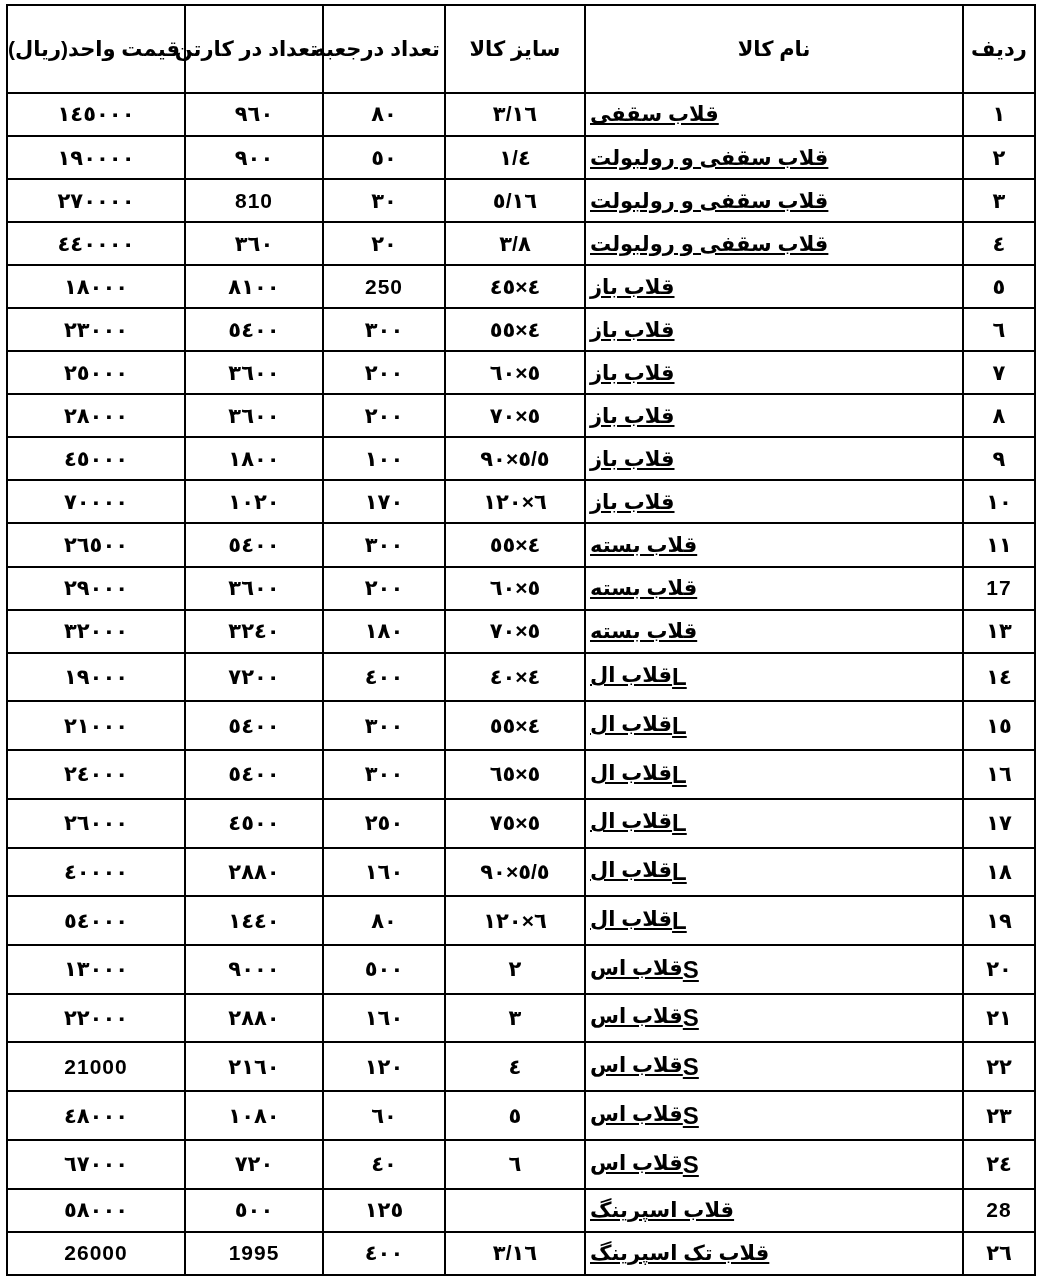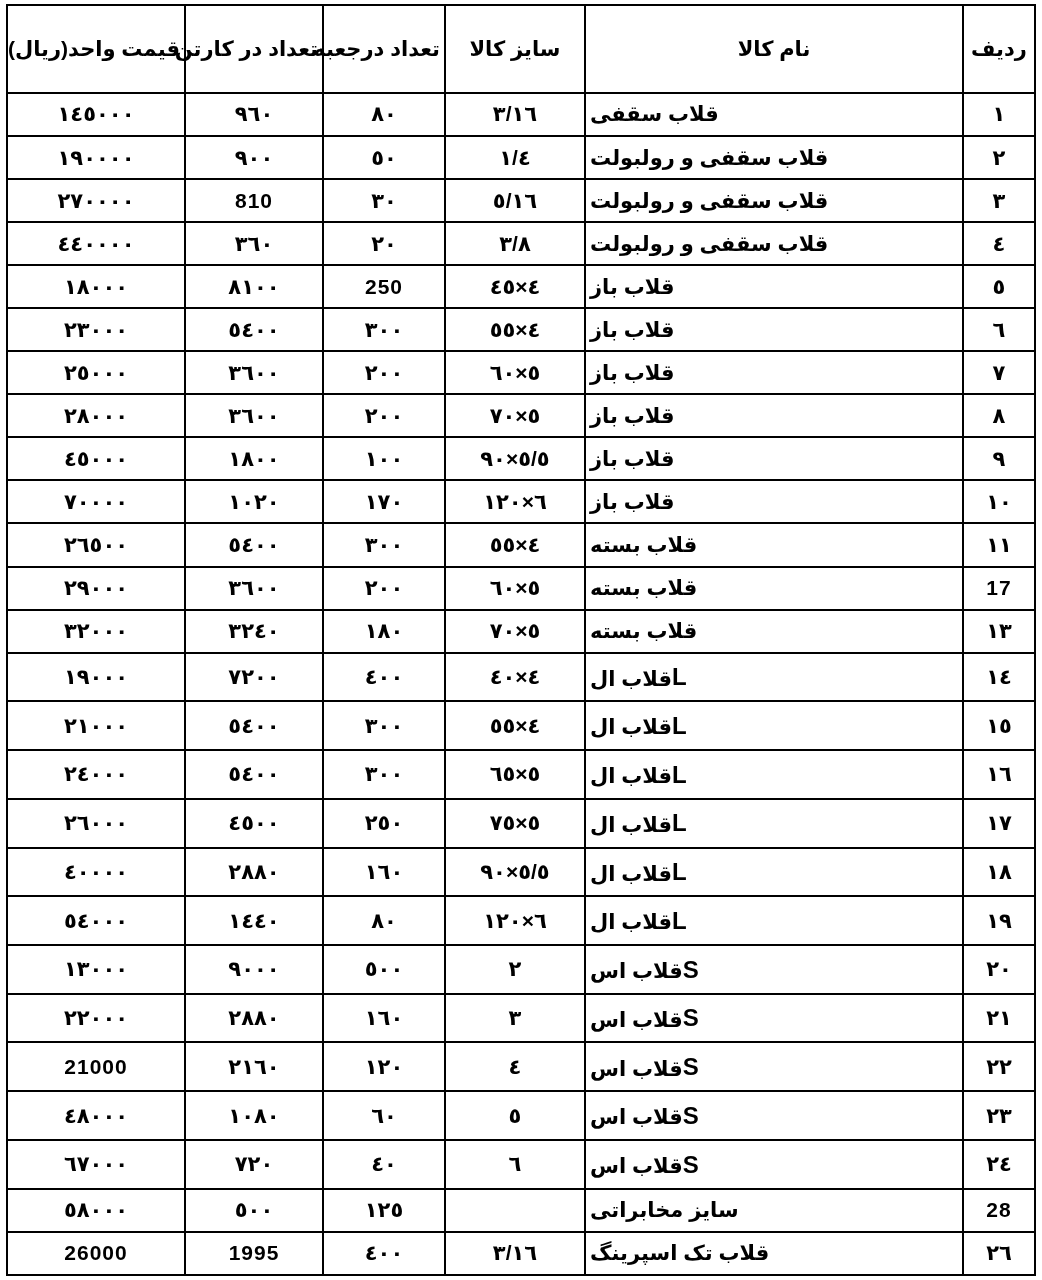--- a/index.html
+++ b/index.html
@@ -57,23 +57,24 @@
     text-align: left;
     padding-left: 6px;
     padding-right: 6px;
     position: relative;
     font-size: 22px;
   }
   td.name-cell .name-inner {
     display: flex;
     flex-direction: row-reverse;
     justify-content: flex-start;
-    align-items: flex-end;
+    align-items: flex-start;
     gap: 0;
     width: 100%;
+    text-decoration: underline;
   }
   td.name-cell .label {
     white-space: nowrap;
   }
   td.name-cell .suffix {
     font-family: "Liberation Sans", sans-serif;
     font-size: 24px;
     font-weight: bold;
     margin-right: 26px;
     margin-left: 0;
@@ -423,21 +424,21 @@
           </td>
           <td class="size">٦</td>
           <td class="num">٤٠</td>
           <td class="num">٧٢٠</td>
           <td class="num">٦٧٠٠٠</td>
         </tr>
         <tr>
           <td class="num">28</td>
           <td class="name-cell">
             <span class="name-inner">
-              <span class="label">سایز مخابراتی</span>
+              <span class="label">قلاب اسپرینگ</span>
             </span>
           </td>
           <td class="size"></td>
           <td class="num">١٢٥</td>
           <td class="num">٥٠٠</td>
           <td class="num">٥٨٠٠٠</td>
         </tr>
         <tr>
           <td class="num">٢٦</td>
           <td class="name-cell">

